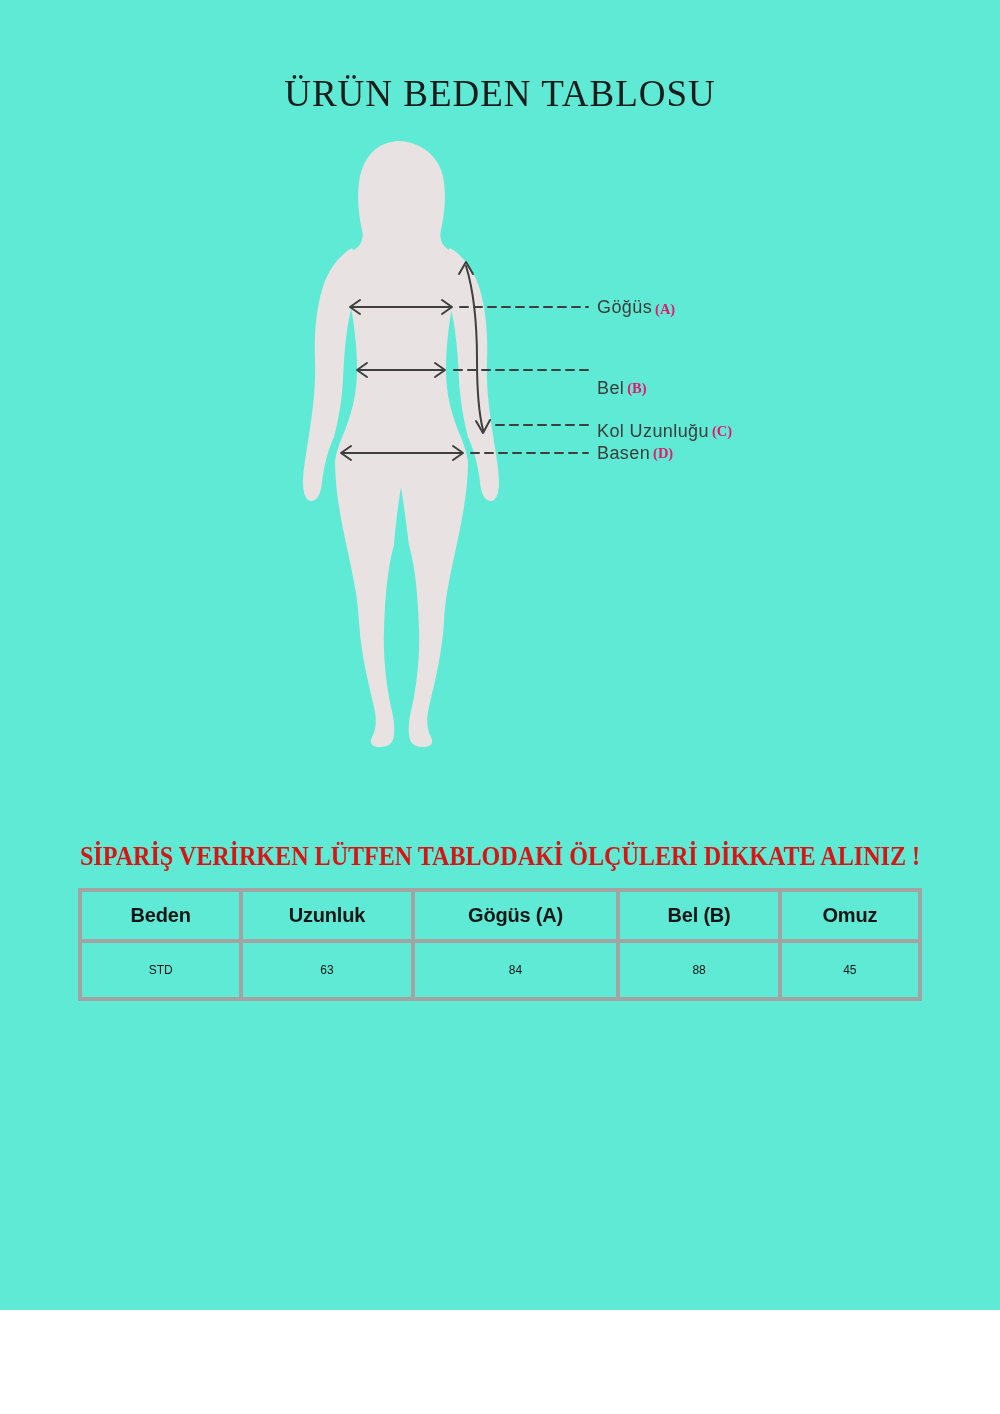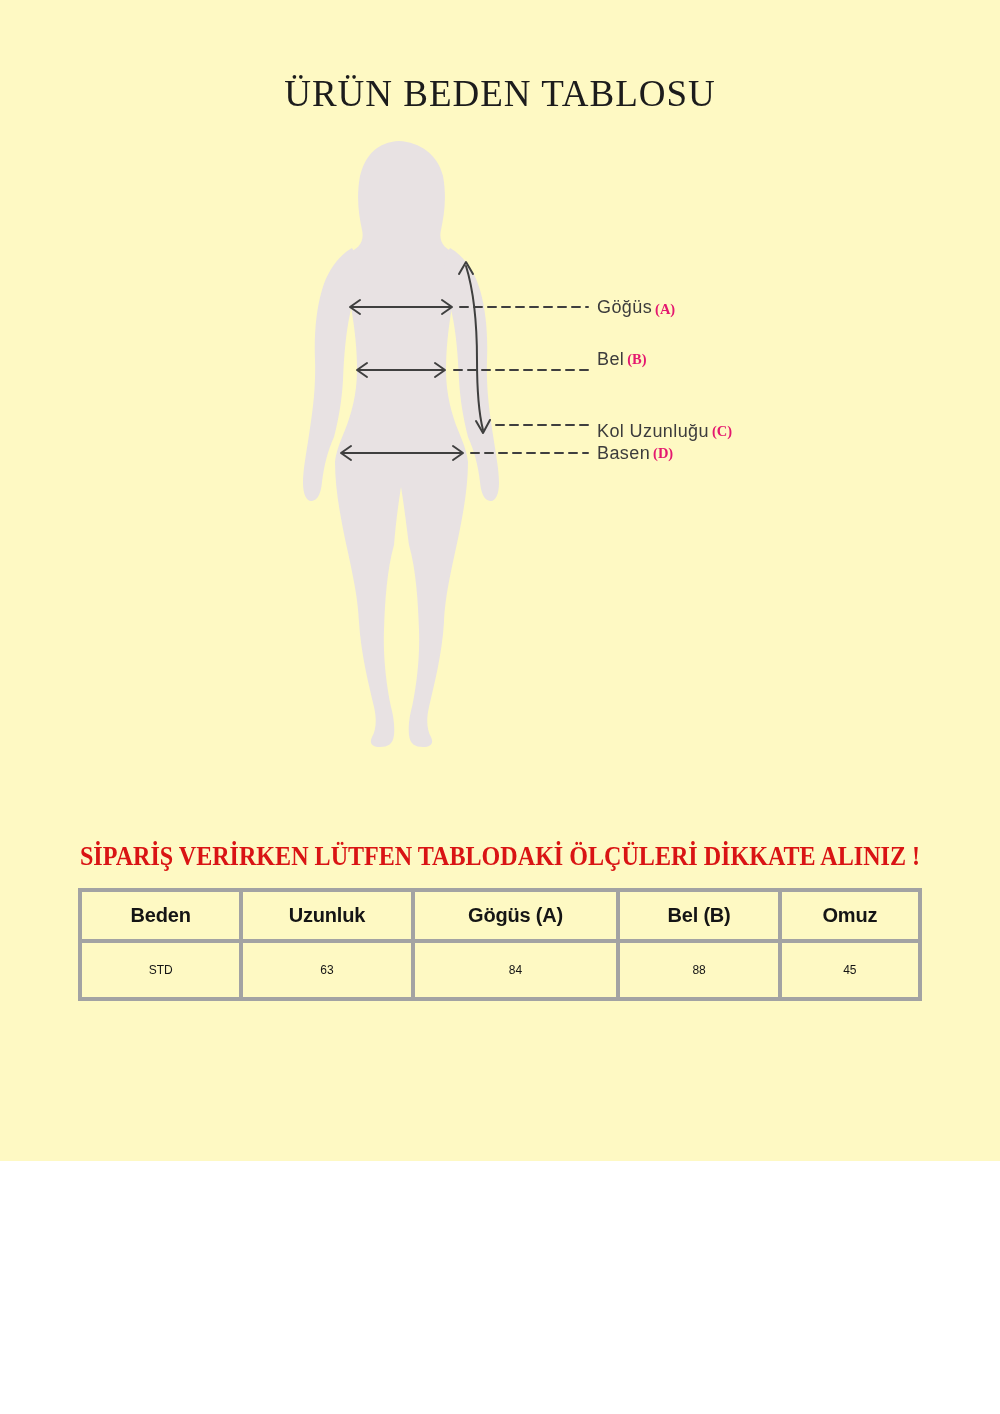--- a/index.html
+++ b/index.html
@@ -1,22 +1,22 @@
 <!DOCTYPE html>
 <html><head>
 <meta charset="utf-8">
 <style>
   * { margin: 0; padding: 0; box-sizing: border-box; }
   html, body { background: #ffffff; }
   .page {
     position: relative;
     width: 1000px;
-    height: 1161px;
+    height: 1310px;
     margin: 0 auto;
-    background: #fef9c3;
+    background: #5eead4;
     font-family: "Liberation Sans", sans-serif;
     overflow: hidden;
   }
   .page-title {
     position: absolute;
     top: 72px;
     left: 0;
     width: 100%;
     text-align: center;
     font-family: "Liberation Serif", serif;
@@ -43,21 +43,21 @@
   }
   .diagram-label .letter {
     font-family: "Liberation Serif", serif;
     font-weight: 700;
     font-size: 14.5px;
     color: #e4186f;
     margin-left: 3px;
     letter-spacing: 0;
   }
   .label-gogus { top: 296px; align-items: flex-end; }
-  .label-bel   { top: 348px; }
+  .label-bel   { top: 377px; }
   .label-kol   { top: 420px; text-align: right; }
   .label-basen { top: 442px; }
   .important-heading {
     position: absolute;
     top: 783px;
     left: 0;
     width: 100%;
     text-align: center;
     font-family: "Liberation Serif", serif;
     font-weight: 700;

